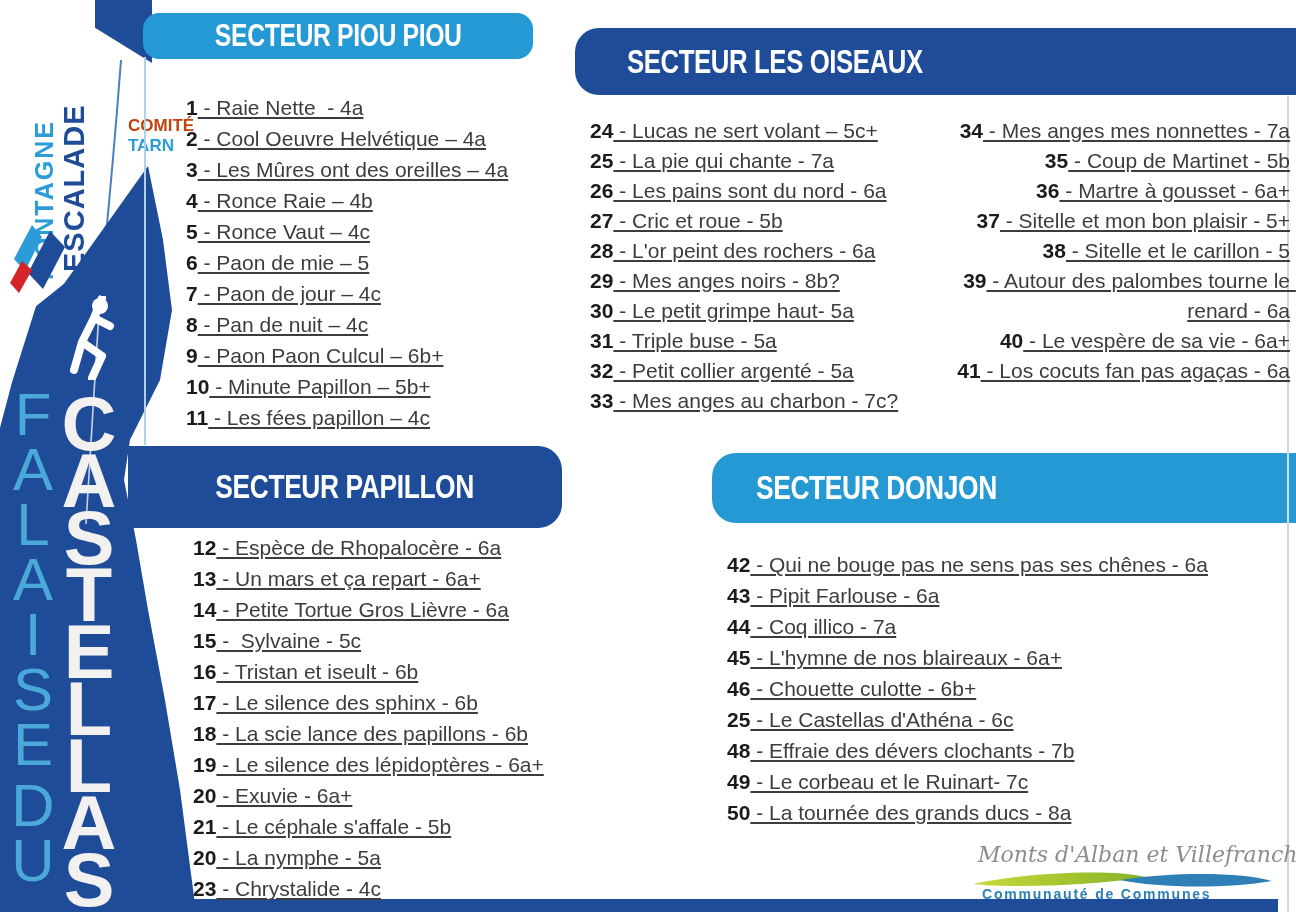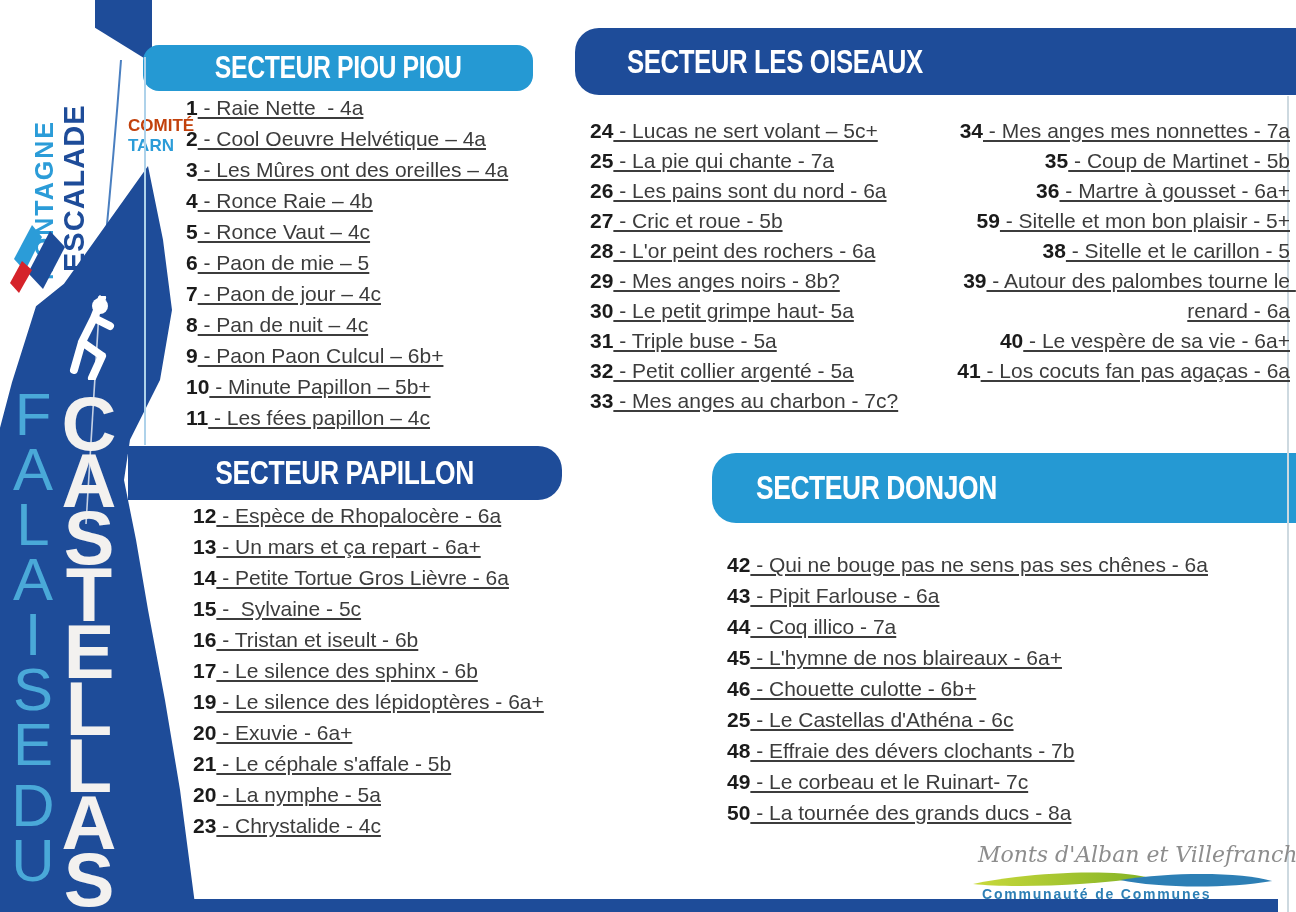--- a/index.html
+++ b/index.html
@@ -25,37 +25,37 @@
   .escalade{left:58px;top:14px;height:258px;font-size:29px;letter-spacing:1px;color:#1e4c99;}
   .logo-mark{position:absolute;left:8px;top:215px;width:62px;height:82px;}
   .comite{position:absolute;left:128px;top:116px;line-height:20px;font-weight:bold;font-size:17px;}
   .comite .l1{color:#c2410c;}
   .comite .l2{color:#2b9cd8;}
   
   .banner{position:absolute;display:flex;align-items:center;color:#fff;}
   .banner .bt{font-weight:bold;white-space:nowrap;letter-spacing:-0.5px;}
   .b-light{background:#2599d3;}
   .b-dark{background:#1e4c99;}
-  #b-piou{left:143px;top:13px;width:390px;height:46px;border-radius:16px;justify-content:center;margin-top:32px;}
+  #b-piou{left:143px;top:13px;width:390px;height:46px;border-radius:16px;justify-content:center;}
   #b-piou .bt{font-size:31px;transform:scaleX(0.8);transform-origin:center;}
   #b-oiseaux{left:575px;top:28px;width:721px;height:67px;border-radius:24px 0 0 24px;padding-left:52px;}
   #b-oiseaux .bt{font-size:33px;transform:scaleX(0.78);transform-origin:left;}
-  #b-papillon{left:128px;top:446px;width:434px;height:54px;border-radius:0 24px 24px 0;justify-content:center;}
+  #b-papillon{left:128px;top:446px;width:434px;height:82px;border-radius:0 24px 24px 0;justify-content:center;}
   #b-papillon .bt{font-size:33px;transform:scaleX(0.8);transform-origin:center;}
   #b-donjon{left:712px;top:453px;width:584px;height:70px;border-radius:24px 0 0 24px;padding-left:44px;}
   #b-donjon .bt{font-size:33px;transform:scaleX(0.8);transform-origin:left;}
   
   .rlist{position:absolute;font-size:21px;}
   .route{white-space:pre-wrap;padding-left:47px;text-indent:-47px;}
   .rn{font-weight:bold;color:#1b1b1b;}
   .rt{color:#3c3c3c;text-decoration:underline;}
   #list-piou{left:186px;top:92px;width:370px;line-height:31px;}
   #list-oiseaux-a{left:590px;top:116px;width:348px;line-height:30px;}
   #list-oiseaux-b{left:938px;top:116px;width:352px;line-height:30px;text-align:right;}
-  #list-papillon{left:193px;top:500px;width:410px;line-height:31px;}
+  #list-papillon{left:193px;top:532px;width:410px;line-height:31px;}
   #list-donjon{left:727px;top:549px;width:560px;line-height:31px;}
   
   .left-rule{position:absolute;left:144px;top:57px;width:2px;height:388px;background:#aed2ea;}
   .edge-line{position:absolute;left:1287px;top:96px;width:2px;height:816px;background:#cdd9e0;}
   .bottom-bar{position:absolute;left:150px;top:899px;width:1128px;height:13px;background:#1e4c99;}
   
   .flogo-title{position:absolute;left:978px;top:842px;width:300px;font-family:"DejaVu Serif",serif;
                font-style:italic;font-size:22px;color:#8d8d8d;white-space:nowrap;}
   .flogo-swoosh{position:absolute;left:970px;top:868px;width:305px;height:22px;}
   .flogo-sub{position:absolute;left:982px;top:886px;font-size:14px;font-weight:bold;
@@ -155,34 +155,35 @@
       <div class="route"><span class="rn">30</span><span class="rt"> - Le petit grimpe haut- 5a</span></div>
       <div class="route"><span class="rn">31</span><span class="rt"> - Triple buse - 5a</span></div>
       <div class="route"><span class="rn">32</span><span class="rt"> - Petit collier argenté - 5a</span></div>
       <div class="route"><span class="rn">33</span><span class="rt"> - Mes anges au charbon - 7c?</span></div>
     </div>
 
   <div class="rlist" id="list-oiseaux-b">
       <div class="route"><span class="rn">34</span><span class="rt"> - Mes anges mes nonnettes - 7a</span></div>
       <div class="route"><span class="rn">35</span><span class="rt"> - Coup de Martinet - 5b</span></div>
       <div class="route"><span class="rn">36</span><span class="rt"> - Martre à gousset - 6a+</span></div>
-      <div class="route"><span class="rn">59</span><span class="rt"> - Sitelle et mon bon plaisir - 5+</span></div>
+      <div class="route"><span class="rn">37</span><span class="rt"> - Sitelle et mon bon plaisir - 5+</span></div>
       <div class="route"><span class="rn">38</span><span class="rt"> - Sitelle et le carillon - 5</span></div>
       <div class="route"><span class="rn">39</span><span class="rt"> - Autour des palombes tourne le renard - 6a</span></div>
       <div class="route"><span class="rn">40</span><span class="rt"> - Le vespère de sa vie - 6a+</span></div>
       <div class="route"><span class="rn">41</span><span class="rt"> - Los cocuts fan pas agaças - 6a</span></div>
     </div>
 
   <div class="rlist" id="list-papillon">
       <div class="route"><span class="rn">12</span><span class="rt"> - Espèce de Rhopalocère - 6a</span></div>
       <div class="route"><span class="rn">13</span><span class="rt"> - Un mars et ça repart - 6a+</span></div>
       <div class="route"><span class="rn">14</span><span class="rt"> - Petite Tortue Gros Lièvre - 6a</span></div>
       <div class="route"><span class="rn">15</span><span class="rt"> -  Sylvaine - 5c</span></div>
       <div class="route"><span class="rn">16</span><span class="rt"> - Tristan et iseult - 6b</span></div>
       <div class="route"><span class="rn">17</span><span class="rt"> - Le silence des sphinx - 6b</span></div>
+      <div class="route"><span class="rn">18</span><span class="rt"> - La scie lance des papillons - 6b</span></div>
       <div class="route"><span class="rn">19</span><span class="rt"> - Le silence des lépidoptères - 6a+</span></div>
       <div class="route"><span class="rn">20</span><span class="rt"> - Exuvie - 6a+</span></div>
       <div class="route"><span class="rn">21</span><span class="rt"> - Le céphale s'affale - 5b</span></div>
       <div class="route"><span class="rn">20</span><span class="rt"> - La nymphe - 5a</span></div>
       <div class="route"><span class="rn">23</span><span class="rt"> - Chrystalide - 4c</span></div>
     </div>
 
   <div class="rlist" id="list-donjon">
       <div class="route"><span class="rn">42</span><span class="rt"> - Qui ne bouge pas ne sens pas ses chênes - 6a</span></div>
       <div class="route"><span class="rn">43</span><span class="rt"> - Pipit Farlouse - 6a</span></div>

